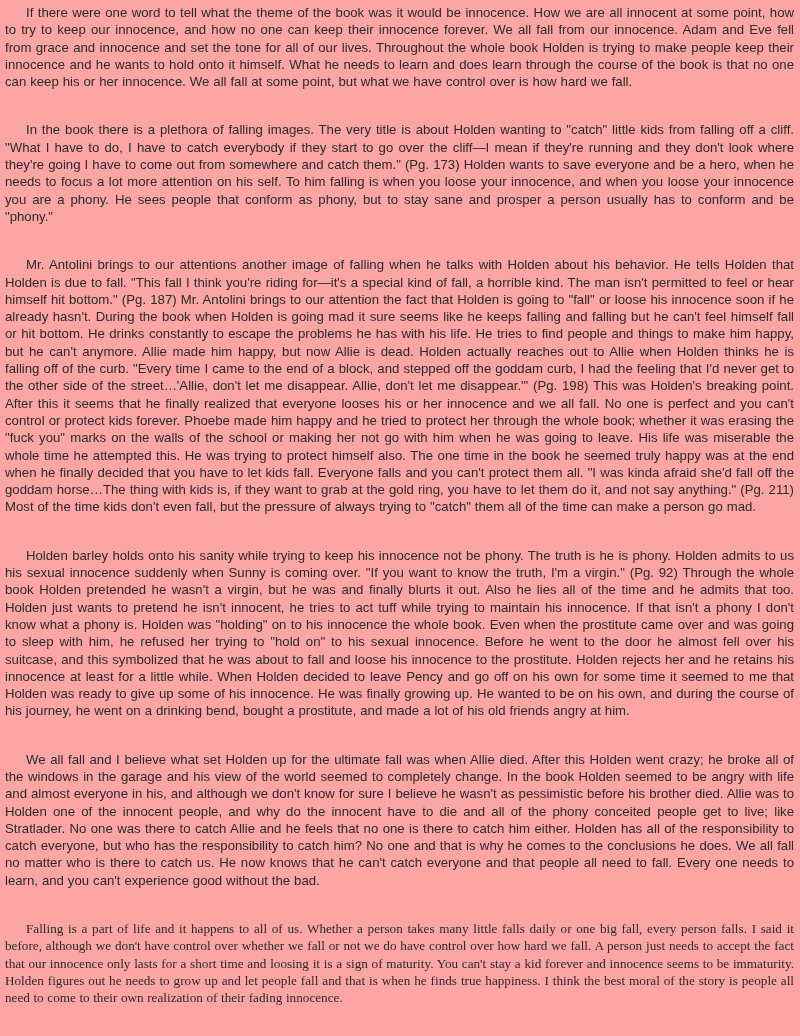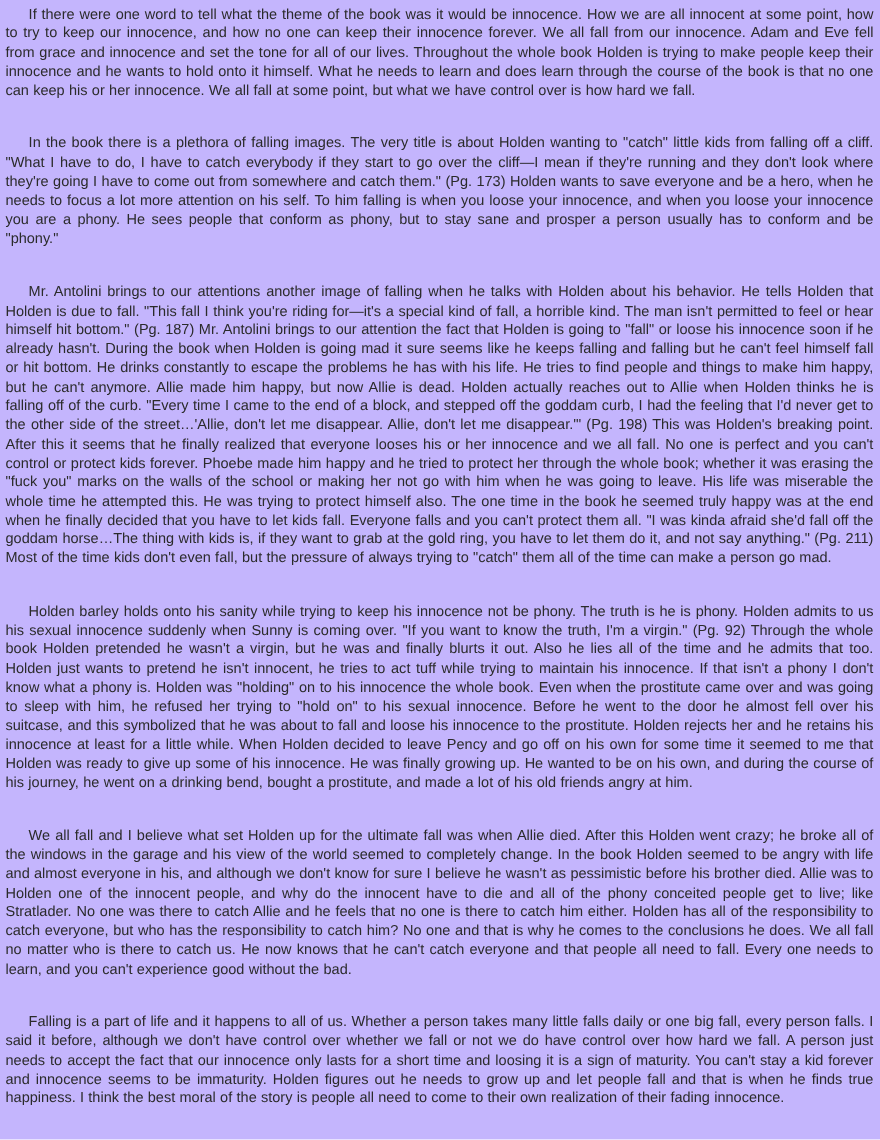--- a/index.html
+++ b/index.html
@@ -4,36 +4,37 @@
 <style>
   html, body {
     margin: 0;
     padding: 0;
     background: #ffffff;
   }
   .page {
     width: 800px;
     height: 1036px;
     box-sizing: border-box;
-    background: #c4b5fd;
+    background: #fca5a5;
     padding: 4px 6px 0 5px;
     overflow: hidden;
     font-family: "Liberation Sans", "DejaVu Sans", sans-serif;
   }
   .essay-paragraph {
     margin: 0 0 31px 0;
     font-size: 13.2px;
     line-height: 17.3px;
     color: #2b2b2b;
     text-align: justify;
     text-indent: 21px;
     word-spacing: 0.02em;
   }
   .essay-paragraph:last-child {
     margin-bottom: 0;
+    font-family: Liberation Serif, serif;
   }
 </style>
 </head>
 <body>
 
 <div class="page">
   <p class="essay-paragraph">If there were one word to tell what the theme of the book was it would be innocence. How we are all innocent at some point, how to try to keep our innocence, and how no one can keep their innocence forever. We all fall from our innocence. Adam and Eve fell from grace and innocence and set the tone for all of our lives. Throughout the whole book Holden is trying to make people keep their innocence and he wants to hold onto it himself. What he needs to learn and does learn through the course of the book is that no one can keep his or her innocence. We all fall at some point, but what we have control over is how hard we fall.</p>
   <p class="essay-paragraph">In the book there is a plethora of falling images. The very title is about Holden wanting to "catch" little kids from falling off a cliff. "What I have to do, I have to catch everybody if they start to go over the cliff—I mean if they're running and they don't look where they're going I have to come out from somewhere and catch them." (Pg. 173) Holden wants to save everyone and be a hero, when he needs to focus a lot more attention on his self. To him falling is when you loose your innocence, and when you loose your innocence you are a phony. He sees people that conform as phony, but to stay sane and prosper a person usually has to conform and be "phony."</p>
   <p class="essay-paragraph">Mr. Antolini brings to our attentions another image of falling when he talks with Holden about his behavior. He tells Holden that Holden is due to fall. "This fall I think you're riding for—it's a special kind of fall, a horrible kind. The man isn't permitted to feel or hear himself hit bottom." (Pg. 187) Mr. Antolini brings to our attention the fact that Holden is going to "fall" or loose his innocence soon if he already hasn't. During the book when Holden is going mad it sure seems like he keeps falling and falling but he can't feel himself fall or hit bottom. He drinks constantly to escape the problems he has with his life. He tries to find people and things to make him happy, but he can't anymore. Allie made him happy, but now Allie is dead. Holden actually reaches out to Allie when Holden thinks he is falling off of the curb. "Every time I came to the end of a block, and stepped off the goddam curb, I had the feeling that I'd never get to the other side of the street…'Allie, don't let me disappear. Allie, don't let me disappear.'" (Pg. 198) This was Holden's breaking point. After this it seems that he finally realized that everyone looses his or her innocence and we all fall. No one is perfect and you can't control or protect kids forever. Phoebe made him happy and he tried to protect her through the whole book; whether it was erasing the "fuck you" marks on the walls of the school or making her not go with him when he was going to leave. His life was miserable the whole time he attempted this. He was trying to protect himself also. The one time in the book he seemed truly happy was at the end when he finally decided that you have to let kids fall. Everyone falls and you can't protect them all. "I was kinda afraid she'd fall off the goddam horse…The thing with kids is, if they want to grab at the gold ring, you have to let them do it, and not say anything." (Pg. 211) Most of the time kids don't even fall, but the pressure of always trying to "catch" them all of the time can make a person go mad.</p>
   <p class="essay-paragraph">Holden barley holds onto his sanity while trying to keep his innocence not be phony. The truth is he is phony. Holden admits to us his sexual innocence suddenly when Sunny is coming over. "If you want to know the truth, I'm a virgin." (Pg. 92) Through the whole book Holden pretended he wasn't a virgin, but he was and finally blurts it out. Also he lies all of the time and he admits that too. Holden just wants to pretend he isn't innocent, he tries to act tuff while trying to maintain his innocence. If that isn't a phony I don't know what a phony is. Holden was "holding" on to his innocence the whole book. Even when the prostitute came over and was going to sleep with him, he refused her trying to "hold on" to his sexual innocence. Before he went to the door he almost fell over his suitcase, and this symbolized that he was about to fall and loose his innocence to the prostitute. Holden rejects her and he retains his innocence at least for a little while. When Holden decided to leave Pency and go off on his own for some time it seemed to me that Holden was ready to give up some of his innocence. He was finally growing up. He wanted to be on his own, and during the course of his journey, he went on a drinking bend, bought a prostitute, and made a lot of his old friends angry at him.</p>

